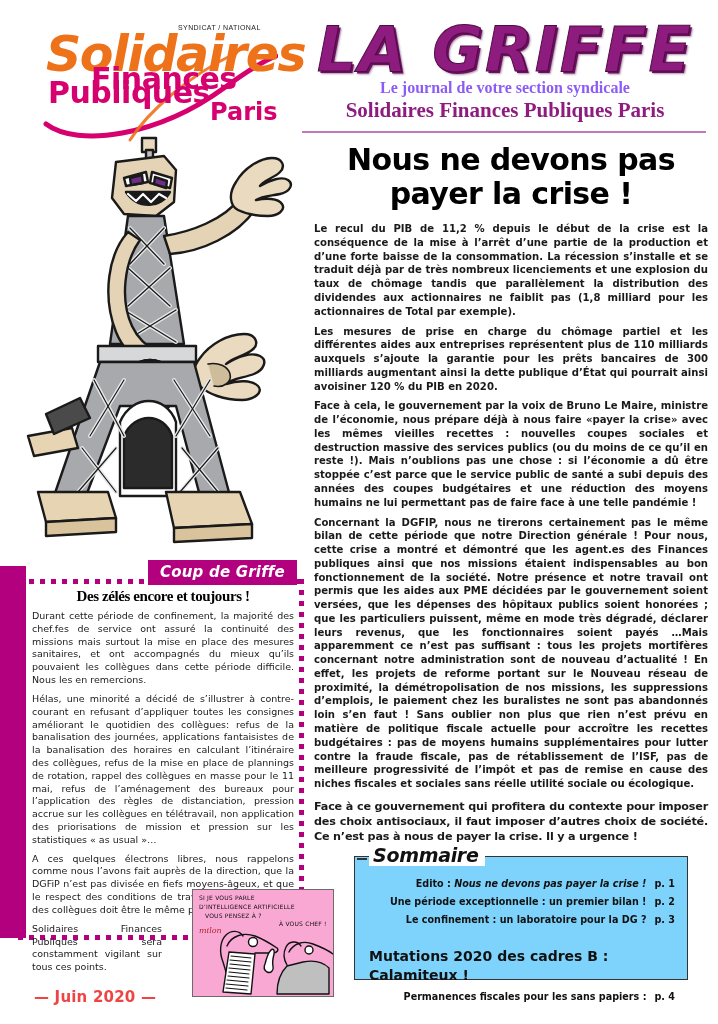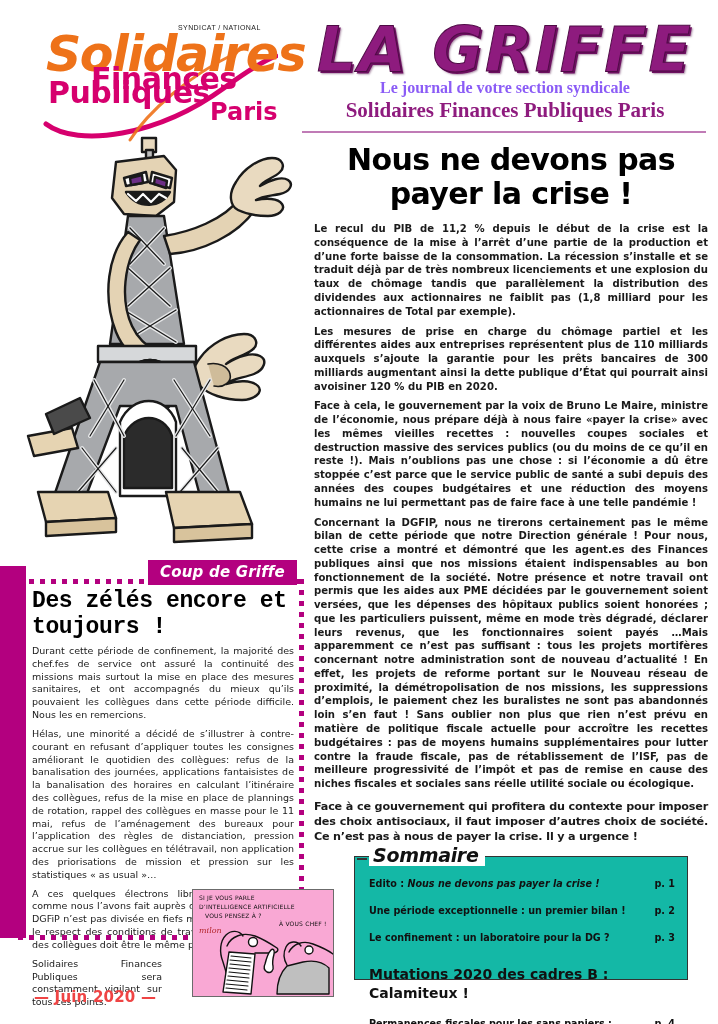--- a/index.html
+++ b/index.html
@@ -233,23 +233,24 @@
   }
   .cdg-dots-side.rightside { left: 299px; }
 
   .cdg-inner {
     position: absolute;
     left: 32px;
     top: 24px;
     width: 262px;
   }
   .cdg-title {
-    font-family: Liberation Mono, monospace;
-    font-weight: bold;
-    font-size: 23px;
+    font-family: Liberation Serif, serif;
+    font-weight: bold;
+    font-size: 15px;
+    text-align: center;
     letter-spacing: -0.4px;
     color: #000;
     margin: 4px 0 5px 0;
   }
   .cdg-inner p {
     font-family: "DejaVu Sans", sans-serif;
     font-weight: normal;
     font-size: 9.5px;
     line-height: 1.35;
     text-align: justify;
@@ -314,21 +315,21 @@
   }
 
   
   .sommaire {
     position: absolute;
     left: 354px;
     top: 856px;
     width: 332px;
     height: 122px;
     border: 1.5px solid #333;
-    background: #14b8a6;
+    background: #7dd3fc;
   }
   .sommaire-legend {
     position: absolute;
     left: 14px;
     top: -13px;
     background: #fff;
     padding: 0 6px 0 4px;
     font-family: "DejaVu Sans", sans-serif;
     font-style: italic;
     font-weight: bold;
@@ -347,28 +348,28 @@
   }
   .sommaire-list {
     position: absolute;
     left: 14px;
     top: 20px;
     width: 306px;
   }
   .som-row {
     display: flex;
     align-items: baseline;
-    justify-content: space-between;
+    justify-content: flex-end;
     font-family: "DejaVu Sans", sans-serif;
     font-weight: bold;
     font-size: 9.6px;
     line-height: 1.38;
     color: #111;
   }
-  .som-row.spaced { margin-top: 14px; }
+  .som-row.spaced { margin-top: 5px; }
   .som-label { padding-right: 8px; }
   .som-label .ital {
     font-style: italic;
     font-weight: bold;
   }
   .som-page { white-space: nowrap; }
   .som-sub {
     font-family: "DejaVu Sans", sans-serif;
     font-weight: bold;
     font-size: 14px;

